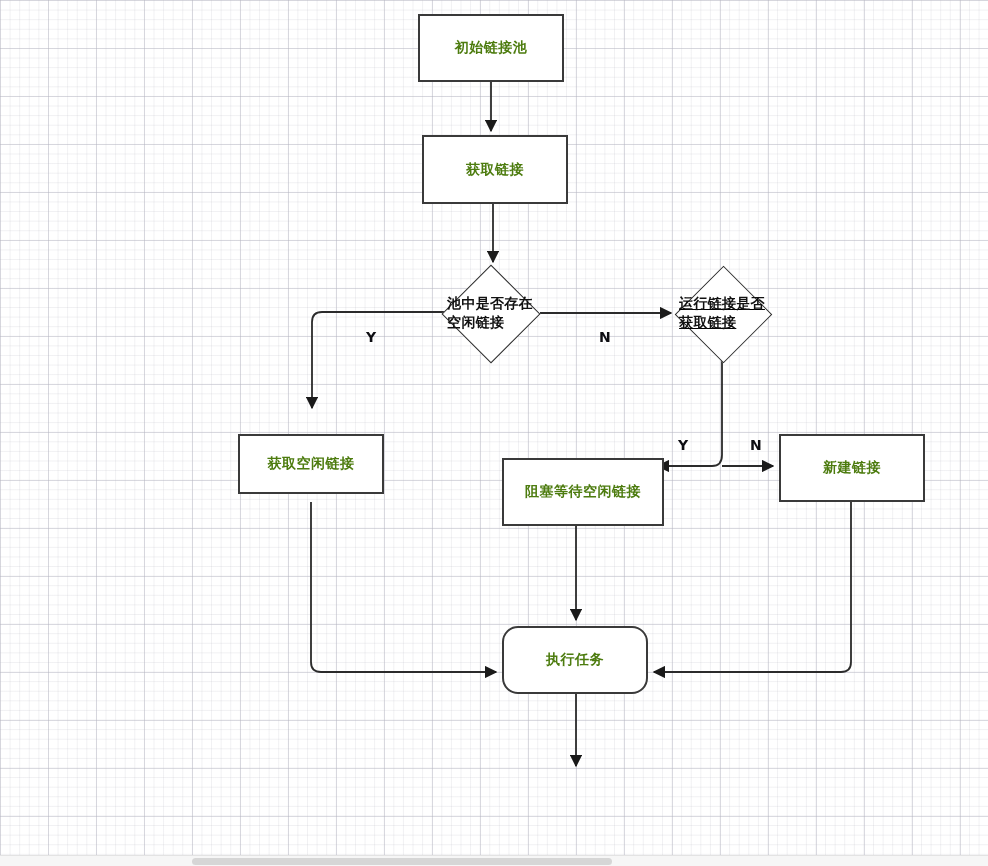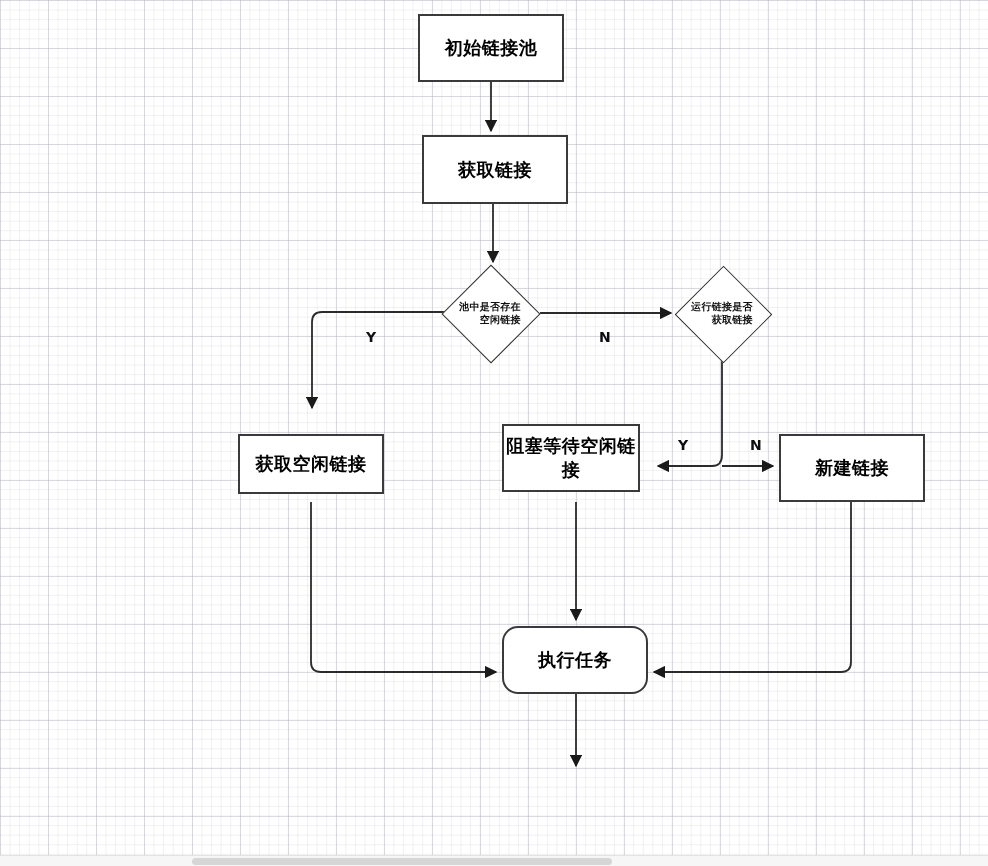--- a/index.html
+++ b/index.html
@@ -37,22 +37,22 @@
     position: absolute;
     box-sizing: border-box;
     display: flex;
     align-items: center;
     justify-content: center;
     text-align: center;
   }
   .proc {
     background: #ffffff;
     border: 2px solid #3a3a3a;
-    color: #000000;
-    font-size: 18px;
+    color: #4d7c0f;
+    font-size: 14px;
     font-weight: bold;
     letter-spacing: 0.5px;
   }
   .decision-wrap {
     position: absolute;
     display: flex;
     align-items: center;
     justify-content: center;
   }
   .decision-shape {
@@ -63,26 +63,26 @@
     height: 68px;
     margin-left: -34px;
     margin-top: -34px;
     background: #ffffff;
     border: 1.6px solid #2a2a2a;
     transform: rotate(45deg);
   }
   .decision-label {
     position: relative;
     z-index: 2;
-    font-size: 10px;
+    font-size: 14px;
     font-weight: bold;
     color: #111111;
     line-height: 1.35;
     white-space: nowrap;
-    text-align: right;
+    text-align: left;
     letter-spacing: 0.3px;
   }
   .edge-label {
     position: absolute;
     font-size: 14px;
     font-weight: bold;
     color: #0d0d12;
     font-family: "DejaVu Sans", "Liberation Sans", sans-serif;
   }
   #hscroll {
@@ -138,33 +138,33 @@
   </div>
 
   <div class="decision-wrap" style="left:410px; top:265px; width:160px; height:96px;">
     <div class="decision-shape" style="width:68px;height:68px;margin-left:-34px;margin-top:-34px;"></div>
     <div class="decision-label">
       <div>池中是否存在</div>
       <div>空闲链接</div>
     </div>
   </div>
 
-  <div class="decision-wrap" style="left:642px; top:265px; width:160px; height:96px;">
+  <div class="decision-wrap" style="left:642px; top:265px; width:160px; height:96px;text-decoration:underline;">
     <div class="decision-shape" style="width:67px;height:67px;margin-left:-33.5px;margin-top:-33.5px;"></div>
     <div class="decision-label">
       <div>运行链接是否</div>
       <div>获取链接</div>
     </div>
   </div>
 
   <div class="node proc" style="left:238px; top:434px; width:146px; height:60px;">
     <span>获取空闲链接</span>
   </div>
 
-  <div class="node proc" style="left:502px; top:424px; width:138px; height:68px;">
+  <div class="node proc" style="left:502px; top:458px; width:162px; height:68px;">
     <span>阻塞等待空闲链接</span>
   </div>
 
   <div class="node proc" style="left:779px; top:434px; width:146px; height:68px;">
     <span>新建链接</span>
   </div>
 
   <div class="node proc" style="left:502px; top:626px; width:146px; height:68px;border-radius:16px;">
     <span>执行任务</span>
   </div>

